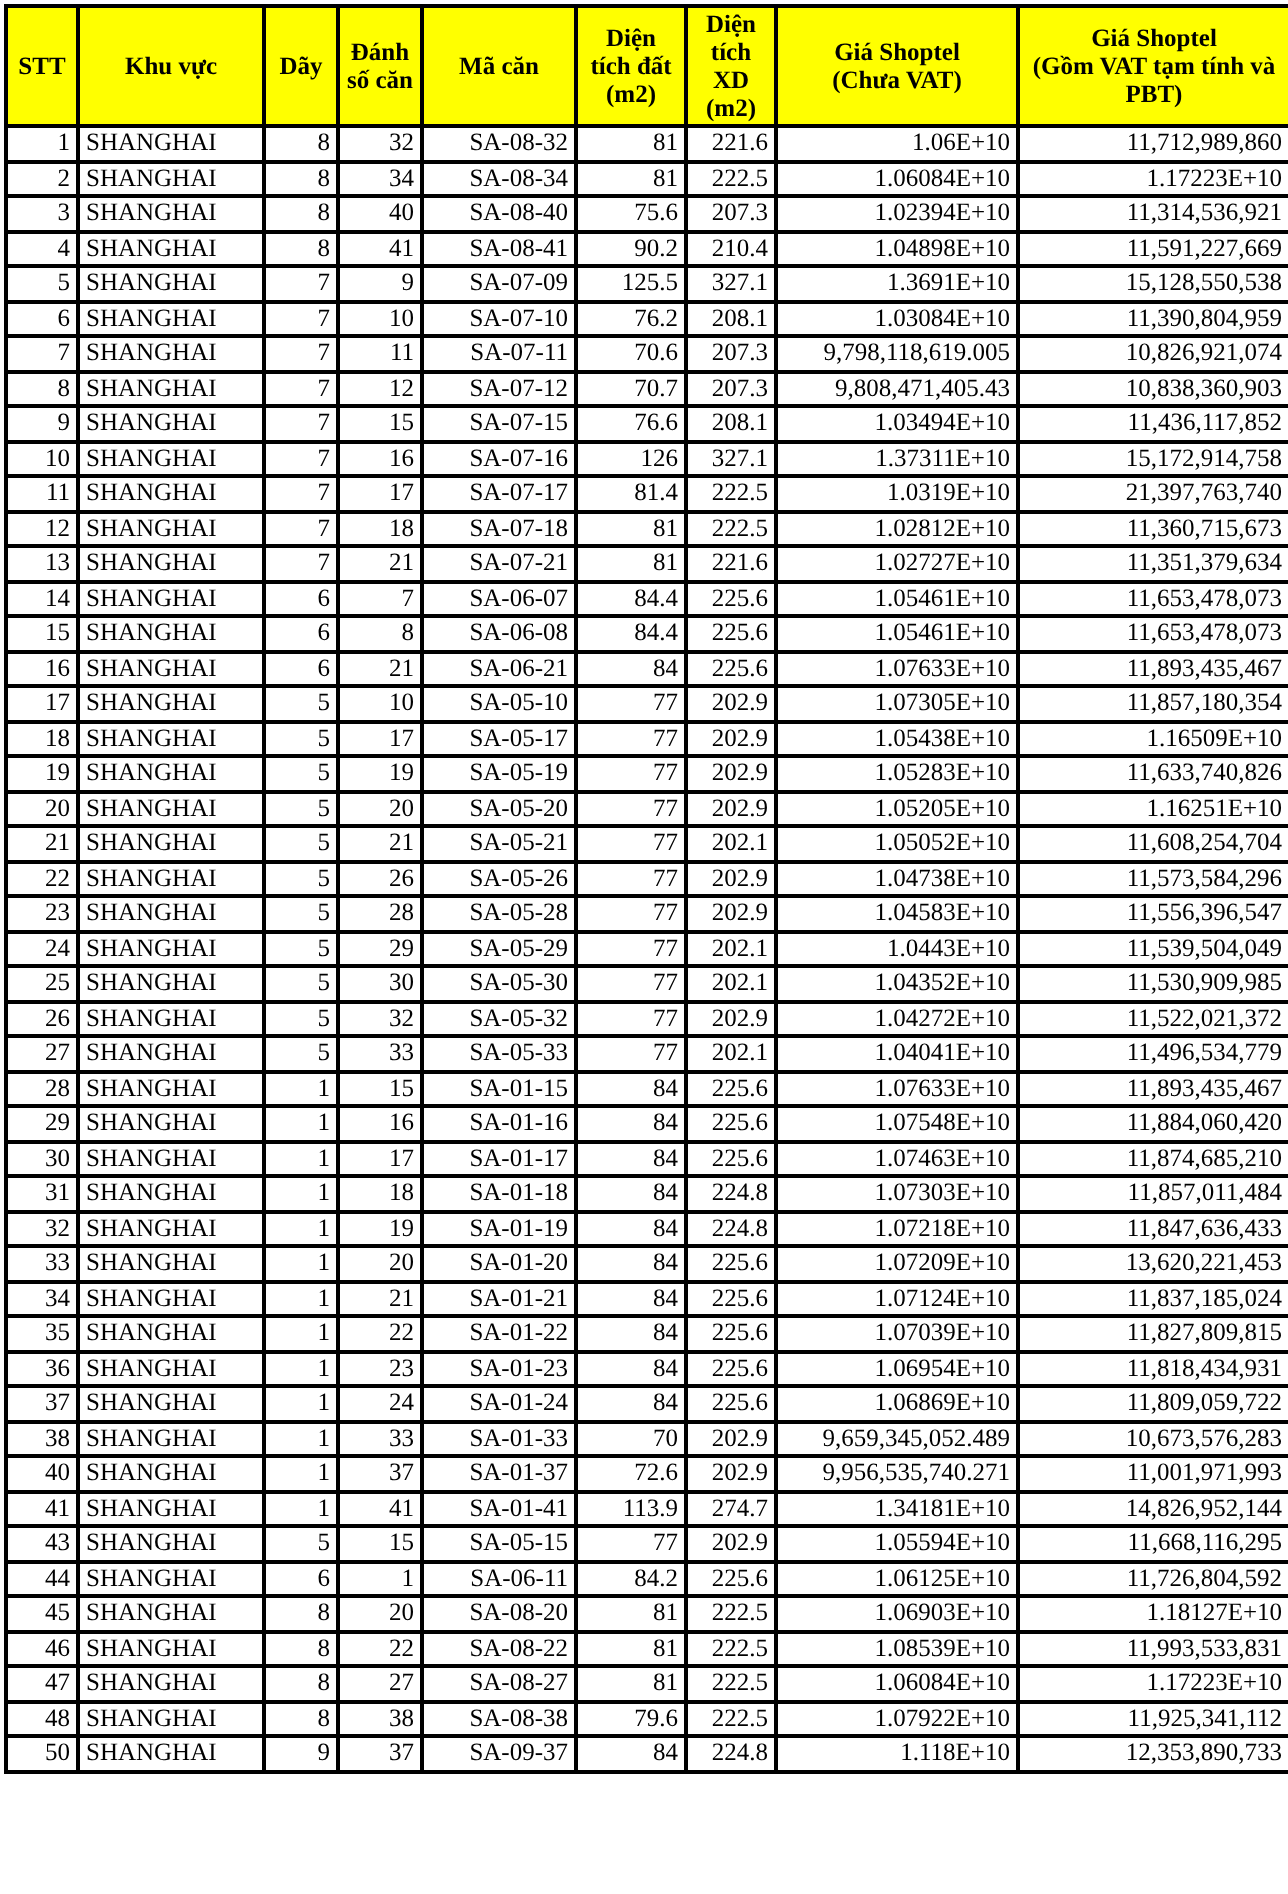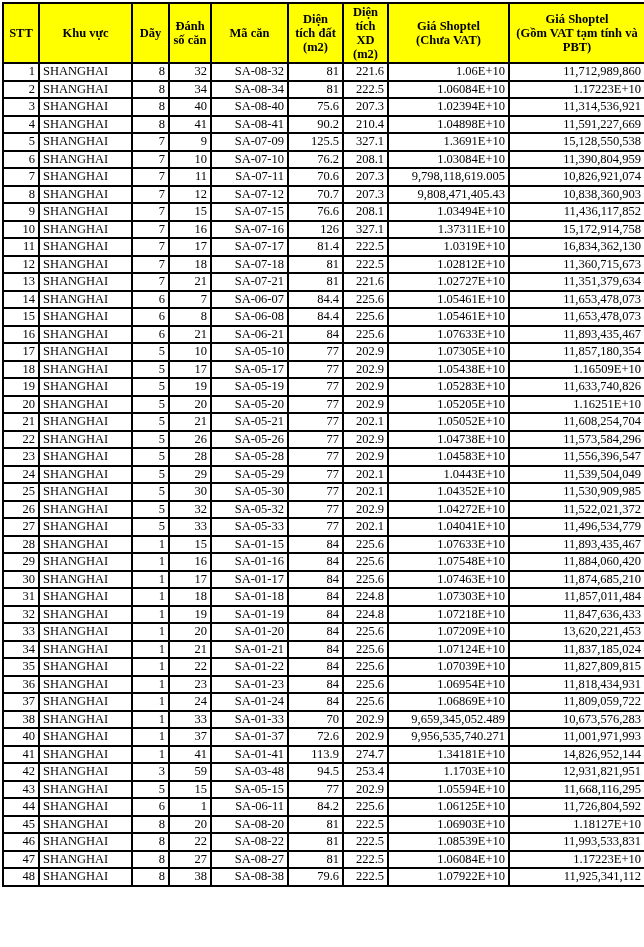--- a/index.html
+++ b/index.html
@@ -204,21 +204,21 @@
       </tr>
       <tr>
         <td>11</td>
         <td>SHANGHAI</td>
         <td>7</td>
         <td>17</td>
         <td>SA-07-17</td>
         <td>81.4</td>
         <td>222.5</td>
         <td>1.0319E+10</td>
-        <td>16,834,362,130</td>
+        <td>21,397,763,740</td>
       </tr>
       <tr>
         <td>12</td>
         <td>SHANGHAI</td>
         <td>7</td>
         <td>18</td>
         <td>SA-07-18</td>
         <td>81</td>
         <td>222.5</td>
         <td>1.02812E+10</td>
@@ -526,31 +526,20 @@
         <td>SHANGHAI</td>
         <td>1</td>
         <td>41</td>
         <td>SA-01-41</td>
         <td>113.9</td>
         <td>274.7</td>
         <td>1.34181E+10</td>
         <td>14,826,952,144</td>
       </tr>
       <tr>
-        <td>42</td>
-        <td>SHANGHAI</td>
-        <td>3</td>
-        <td>59</td>
-        <td>SA-03-48</td>
-        <td>94.5</td>
-        <td>253.4</td>
-        <td>1.1703E+10</td>
-        <td>12,931,821,951</td>
-      </tr>
-      <tr>
         <td>43</td>
         <td>SHANGHAI</td>
         <td>5</td>
         <td>15</td>
         <td>SA-05-15</td>
         <td>77</td>
         <td>202.9</td>
         <td>1.05594E+10</td>
         <td>11,668,116,295</td>
       </tr>
@@ -602,14 +591,25 @@
         <td>48</td>
         <td>SHANGHAI</td>
         <td>8</td>
         <td>38</td>
         <td>SA-08-38</td>
         <td>79.6</td>
         <td>222.5</td>
         <td>1.07922E+10</td>
         <td>11,925,341,112</td>
       </tr>
+      <tr>
+        <td>50</td>
+        <td>SHANGHAI</td>
+        <td>9</td>
+        <td>37</td>
+        <td>SA-09-37</td>
+        <td>84</td>
+        <td>224.8</td>
+        <td>1.118E+10</td>
+        <td>12,353,890,733</td>
+      </tr>
     </tbody>
 </table>
 
 </body></html>

